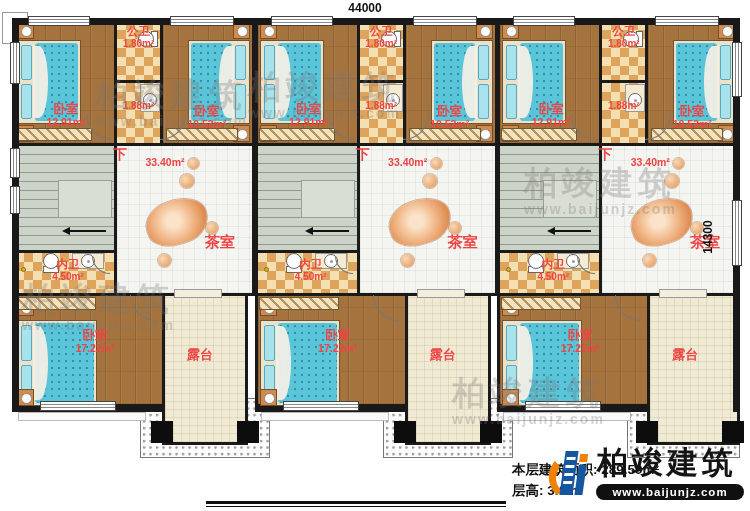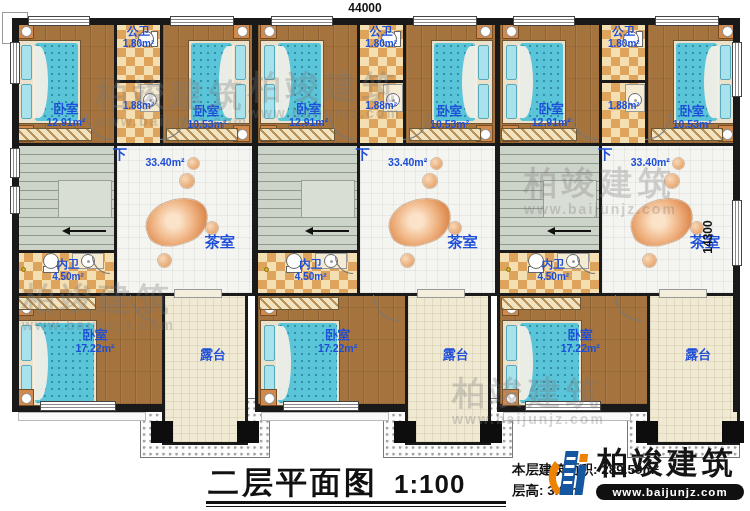--- a/index.html
+++ b/index.html
@@ -131,35 +131,35 @@
   .threshold{position:absolute;left:162px;top:271px;width:48px;height:9px;background:#f4efdd;border:1px solid #999;z-index:6;}
 
   .arc{position:absolute;width:26px;height:26px;border-left:1px solid #777;border-bottom:1px solid #777;
       border-radius:0 0 0 100%;z-index:2;}
   .arcA{left:74px;top:96px;}
   .arcB{left:148px;top:96px;transform:scaleX(-1);}
   .arcC{left:118px;top:277px;}
   .arcN{left:80px;top:238px;width:18px;height:18px;}
 
   
-  .rlabel{position:absolute;z-index:7;text-align:center;font-weight:bold;color:#1d4ed8;line-height:1.15;}
+  .rlabel{position:absolute;z-index:7;text-align:center;font-weight:bold;color:#ef4444;line-height:1.15;}
   .rname{font-size:12.5px;display:block;}
   .rarea{font-size:10.5px;display:block;}
   .lab-bedA{left:12px;top:84px;width:84px;}
   .lab-gw{left:102px;top:7px;width:49px;}
   .lab-gw .rname,.lab-nw .rname{font-size:11.5px;}
   .lab-gw .rarea,.lab-wash .rarea,.lab-nw .rarea{font-size:10px;}
   .lab-wash{left:102px;top:82px;width:49px;}
   .lab-bedB{left:152px;top:86px;width:86px;}
   .lab-down{left:96px;top:128px;width:24px;font-size:14px;font-weight:bold;}
   .lab-teaArea{left:118px;top:138px;width:70px;font-size:10.5px;font-weight:bold;}
   .lab-tea{left:183px;top:215px;width:50px;font-size:15px;font-weight:bold;}
   .lab-nw{left:24px;top:240px;width:64px;}
   .lab-bedC{left:38px;top:310px;width:90px;}
-  .lab-terr{left:150px;top:330px;width:102px;font-size:13px;font-weight:bold;}
+  .lab-terr{left:150px;top:330px;width:76px;font-size:13px;font-weight:bold;}
 
   
   .dim{position:absolute;font-size:12px;font-weight:bold;z-index:7;}
   .dim-top{left:310px;top:1px;width:110px;text-align:center;}
   .dim-right{left:676px;top:230px;width:64px;text-align:center;transform:rotate(-90deg);}
 
   
   .wm{position:absolute;z-index:8;color:#777;opacity:.30;pointer-events:none;white-space:nowrap;}
   .wm-cn{font-size:33px;font-weight:700;letter-spacing:5px;display:block;line-height:1.05;}
   .wm-url{font-size:14px;font-weight:700;letter-spacing:2px;display:block;}
@@ -519,23 +519,20 @@
   </div>
   <div class="wm" style="left:22px;top:282px;">
     <span class="wm-cn">柏竣建筑</span>
     <span class="wm-url">www.baijunjz.com</span>
   </div>
   <div class="wm" style="left:452px;top:376px;">
     <span class="wm-cn">柏竣建筑</span>
     <span class="wm-url">www.baijunjz.com</span>
   </div>
 
-  <div class="tb tb-title">
-    <span>二层平面图</span><span class="tb-scale">1:100</span>
-  </div>
   <div class="tb tb-line1"></div>
   <div class="tb tb-line2"></div>
   <div class="tb tb-info">
     <div>本层建筑面积: 289.59m²</div>
     <div>层高: 3.6m</div>
   </div>
 
   <svg class="tb logo-icon" viewBox="0 0 50 60">
     <path d="M14 54 C4 45 3 30 12 20 L17 26 C11 34 12 44 19 50 Z" fill="#ef8200"></path>
     <g transform="skewX(-8)">

